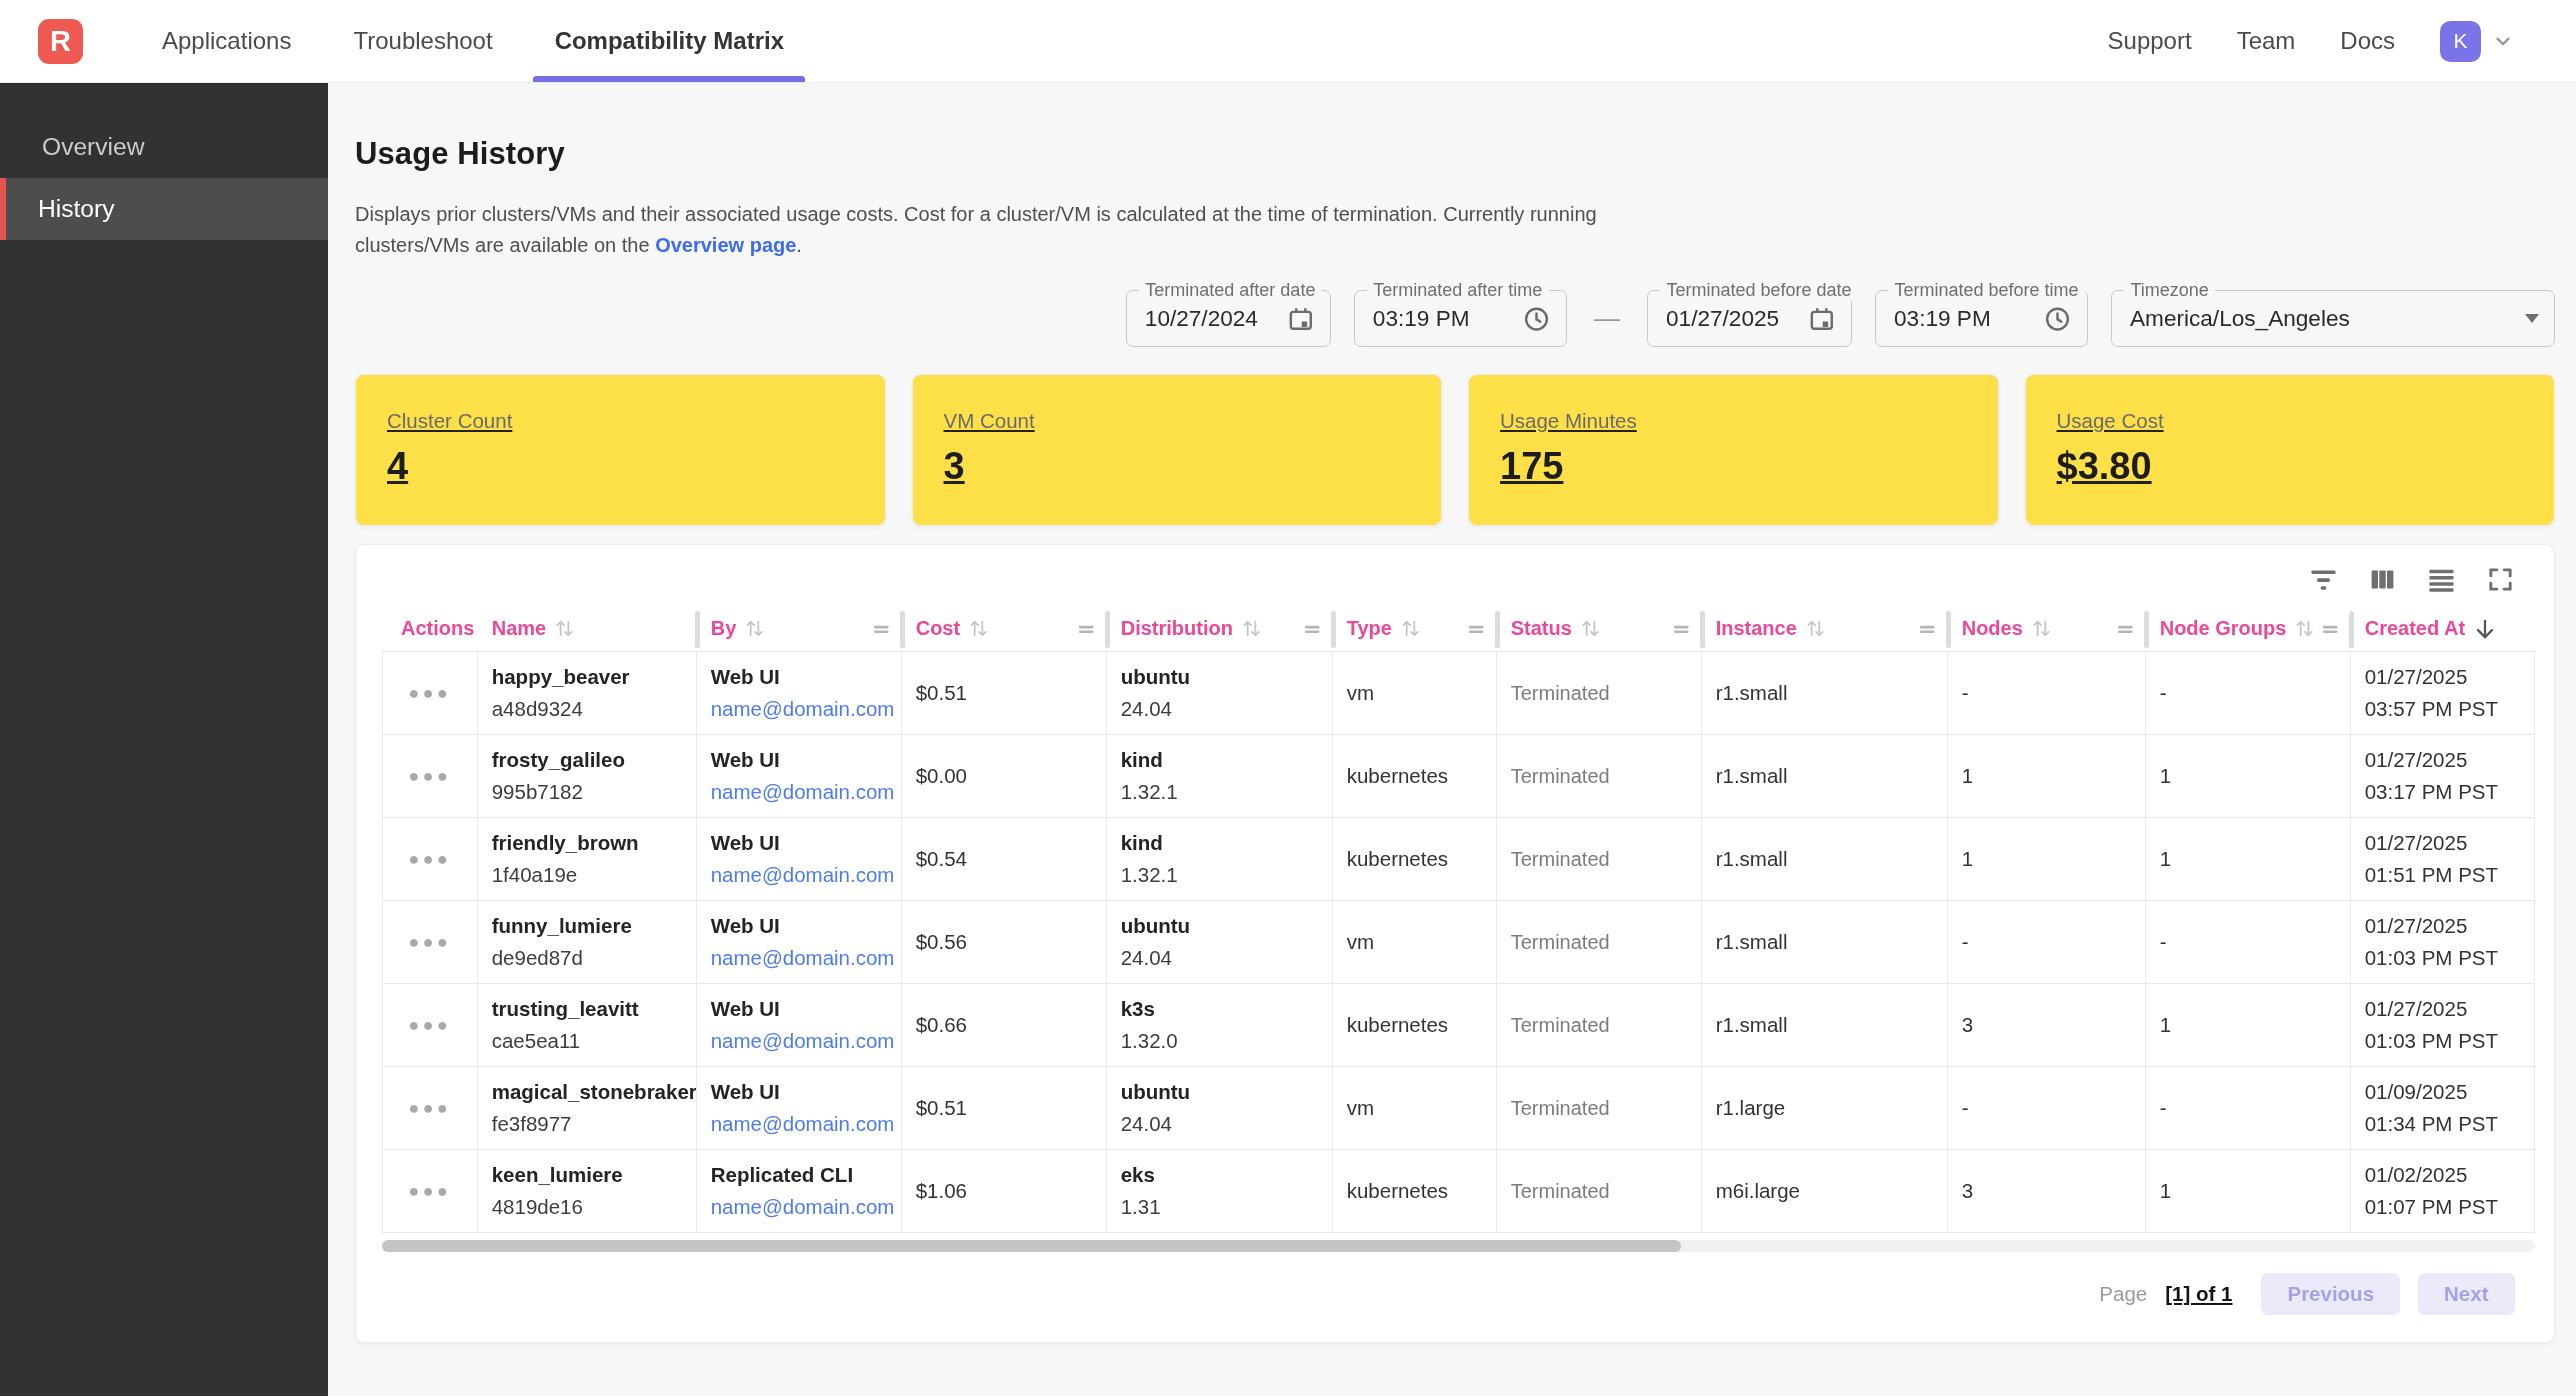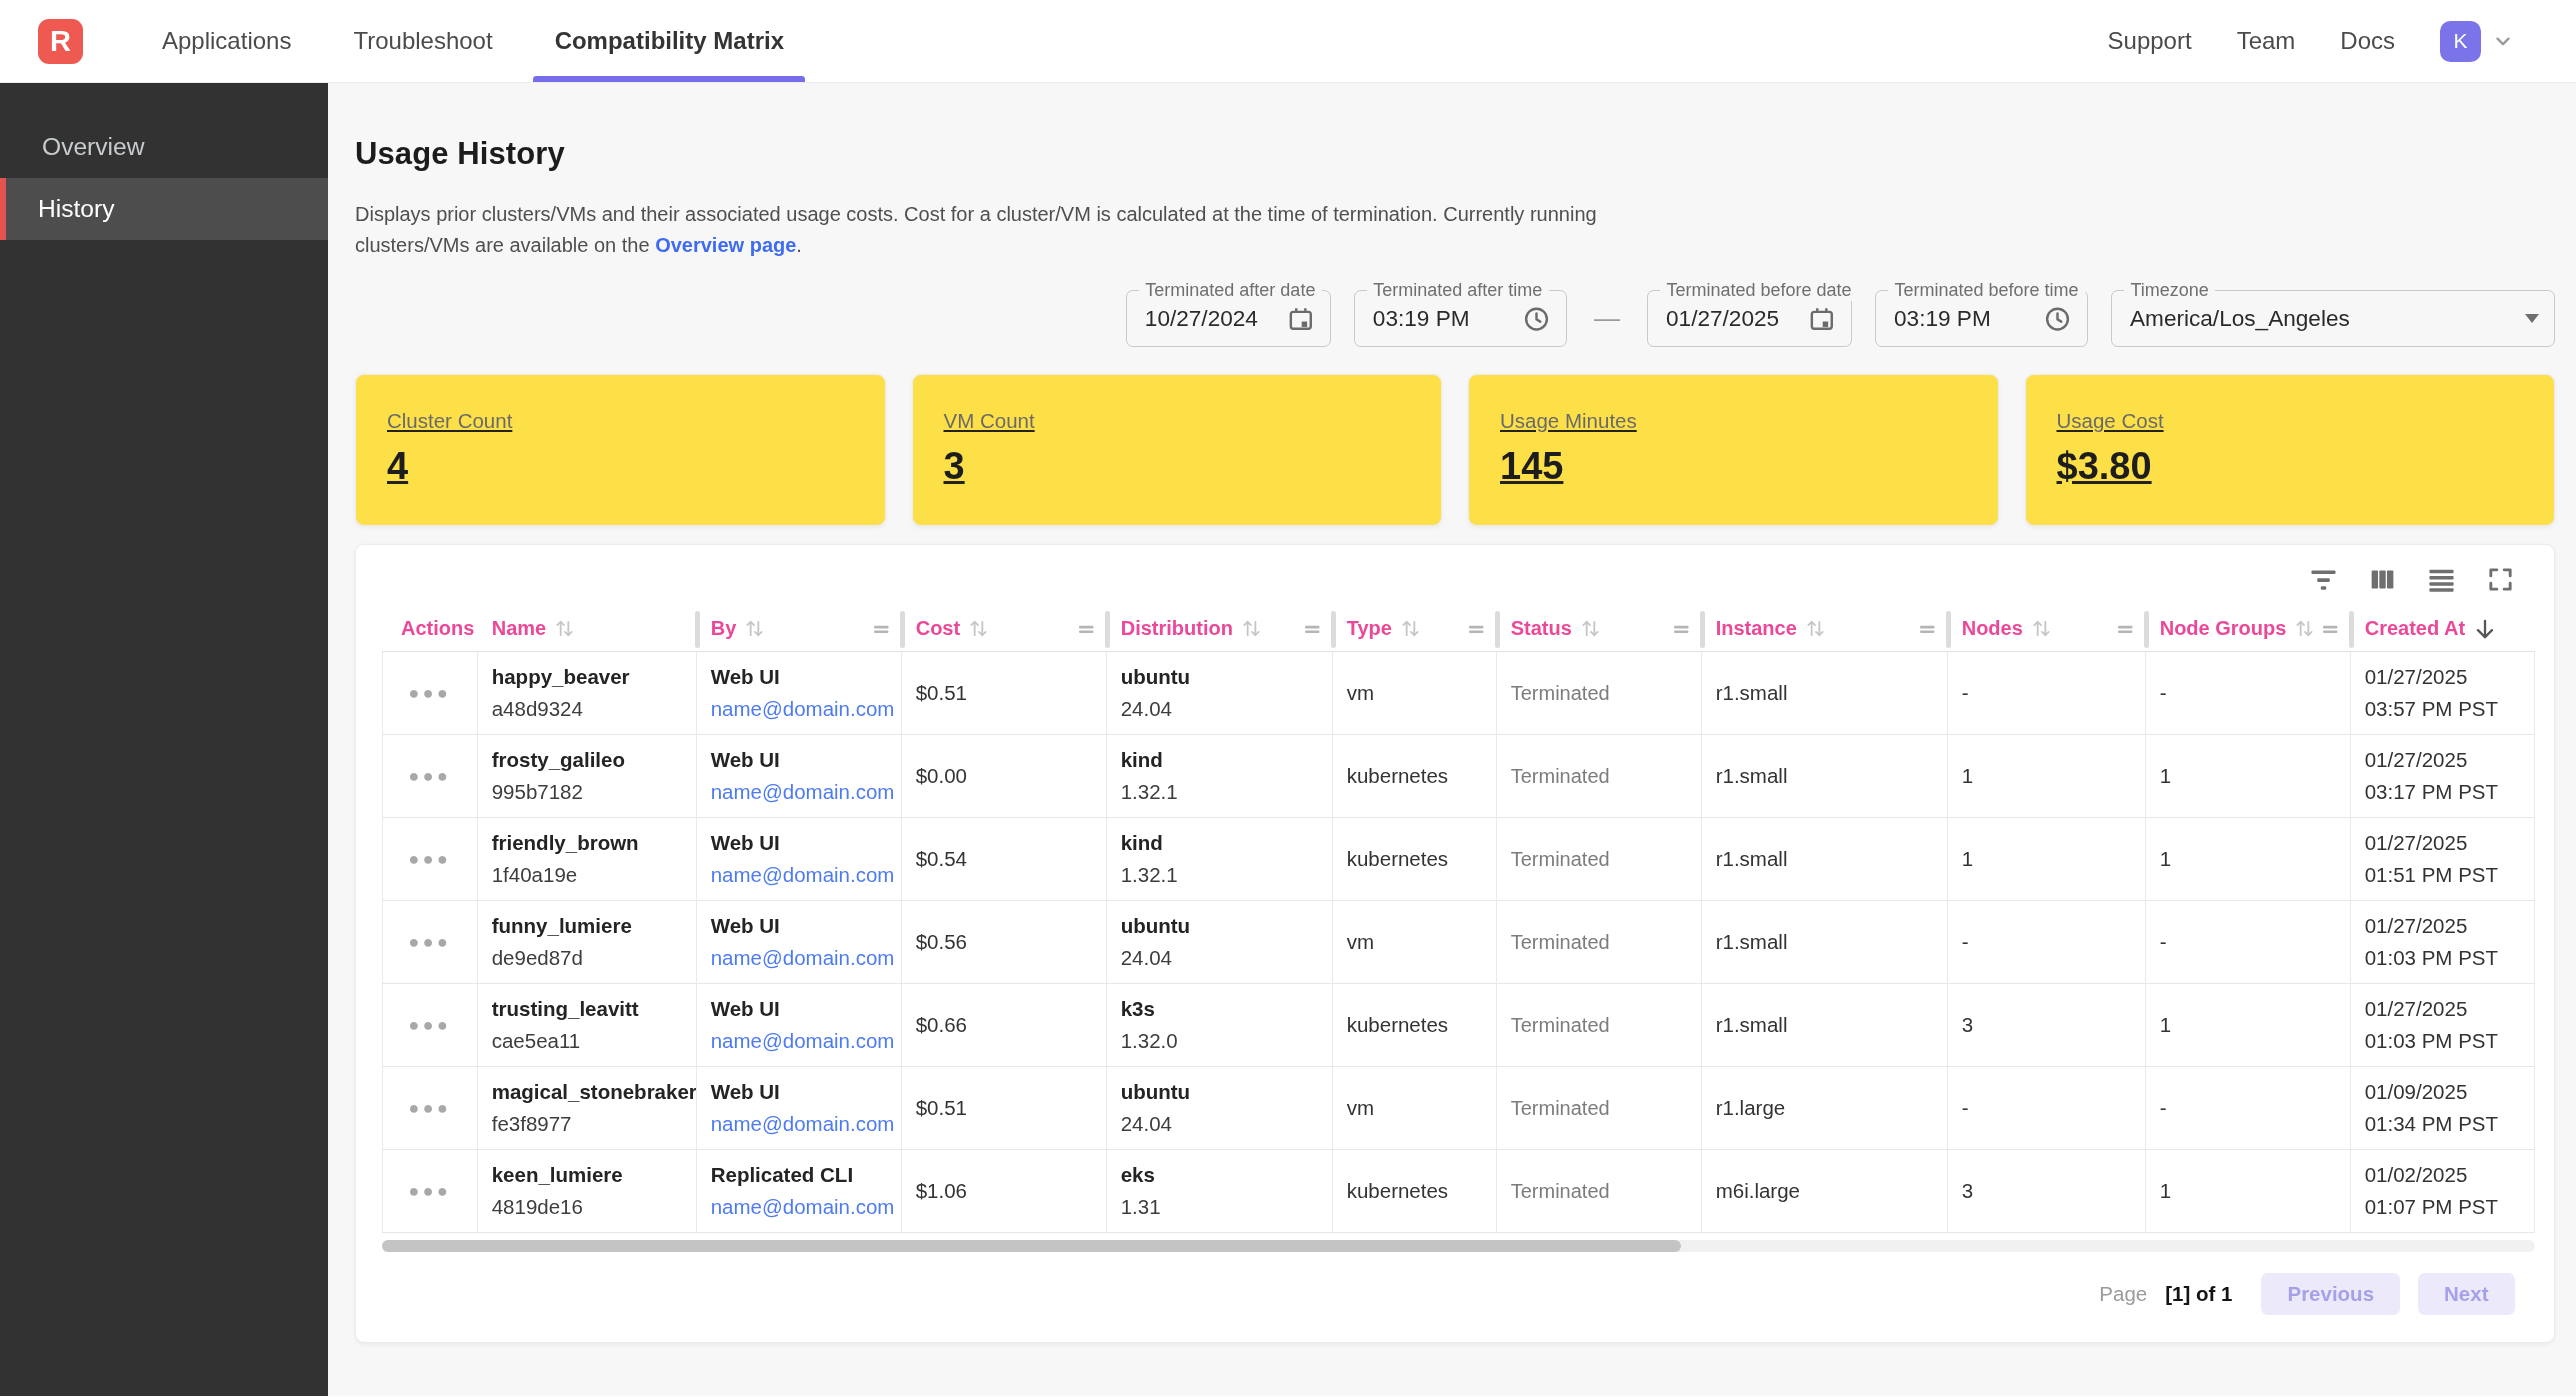--- a/index.html
+++ b/index.html
@@ -85,21 +85,21 @@
   .cell-link { font-size:20.5px; color:#4d7bf0; text-decoration:none; line-height:26px; white-space:nowrap; }
   .dots { background:none; border:none; color:#a8a8a8; font-size:18px; letter-spacing:3.4px;
     cursor:pointer; line-height:18px; }
 
   .hscroll { margin-top:6.8px; width:2153px; height:12.3px; background:#f1f1f1; border-radius:6.2px; }
   .hscroll-thumb { width:1299px; height:12.3px; background:#c4c4c4; border-radius:6.2px; cursor:grab; }
 
   .pager { margin-top:20.5px; display:flex; justify-content:flex-end; align-items:center;
     gap:18px; margin-right:19px; }
   .pager-label { font-size:20.5px; color:#9b9b9b; }
-  .pager-info { font-size:20.5px; color:#141414; font-weight:700; margin-right:11px; }
+  .pager-info { font-size:20.5px; color:#141414; font-weight:700; margin-right:11px;text-decoration:underline; }
   .pg-btn { height:42px; padding:0 26px; border:none; border-radius:6.8px; background:#eceafa;
     color:#a5a1e8; font-size:20.5px; font-weight:700; cursor:pointer;
     font-family:"Liberation Sans","DejaVu Sans",sans-serif; }
 </style>
 </head>
 <body>
 
 <header class="topnav">
   <div class="logo">R</div>
   <nav class="nav-items">
@@ -188,21 +188,21 @@
       <div class="stat-card">
         <div class="stat-label">Cluster Count</div>
         <div class="stat-value">4</div>
       </div>
       <div class="stat-card">
         <div class="stat-label">VM Count</div>
         <div class="stat-value">3</div>
       </div>
       <div class="stat-card">
         <div class="stat-label">Usage Minutes</div>
-        <div class="stat-value">145</div>
+        <div class="stat-value">175</div>
       </div>
       <div class="stat-card">
         <div class="stat-label">Usage Cost</div>
         <div class="stat-value">$3.80</div>
       </div>
     </div>
 
     <section class="table-card">
       <div class="grid-toolbar">
         <span class="tool-btn">

